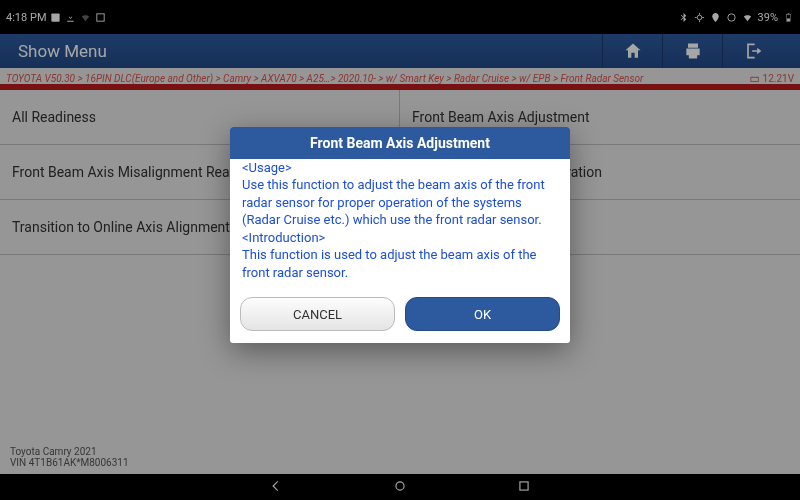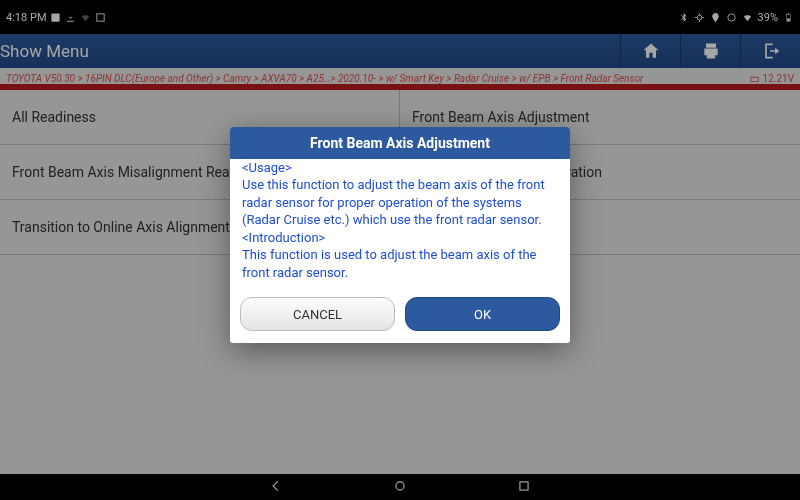--- a/index.html
+++ b/index.html
@@ -6,21 +6,21 @@
 html, body { width: 800px; height: 500px; overflow: hidden; background: #000; }
 .app { width: 800px; height: 500px; position: relative; background: #e6e6e6; }
 
 
 .status-bar { height: 34px; background: #000; color: #fff; display: flex; align-items: center; padding: 0 6px; font-size: 11px; }
 .status-left { display: flex; gap: 4px; align-items: center; }
 .status-right { margin-left: auto; display: flex; gap: 5px; align-items: center; }
 .status-right svg, .status-left svg { width: 11px; height: 11px; }
 
 
-.header { height: 34px; background: linear-gradient(#2d5a9f, #224a87); display: flex; align-items: center; padding: 0 0; color: #fff; }
+.header { height: 34px; background: linear-gradient(#2d5a9f, #224a87); display: flex; align-items: center; padding: 0 18px; color: #fff; }
 .header-title { font-size: 17px; font-weight: 400; }
 .header-actions { margin-left: auto; display: flex; }
 .header-btn { width: 60px; height: 34px; display: flex; align-items: center; justify-content: center; border-left: 1px solid #1a3a6e; cursor: pointer; }
 .header-btn svg { width: 20px; height: 20px; fill: #fff; }
 
 
 .breadcrumb-bar { height: 22px; background: #e6e6e6; display: flex; align-items: flex-end; padding: 0 6px; font-size: 10px; color: #d9534f; font-style: italic; border-bottom: 6px solid #b91c1c; }
 .breadcrumb-voltage { margin-left: auto; color: #d9534f; display: flex; align-items: center; gap: 3px; font-style: normal; }
 .breadcrumb-voltage svg { width: 10px; height: 10px; }
 
@@ -138,20 +138,24 @@
         <span>Front Radar Sensor Calibration</span>
       </div>
     <div class="menu-item">
         <span>Transition to Online Axis Alignment Mode</span>
       </div>
     <div class="menu-item">
         <span></span>
       </div>
   </div>
 
+  <div class="footer">
+    <div>Toyota Camry 2021</div>
+    <div>VIN 4T1B61AK*M8006311</div>
+  </div>
 
   <div class="nav-bar">
     <div><svg viewBox="0 0 24 24">
           <path d="M15 4l-8 8 8 8" fill="none" stroke="#fff" stroke-width="2"></path>
         </svg></div>
     <div><svg viewBox="0 0 24 24">
           <circle cx="12" cy="12" r="7" fill="none" stroke="#fff" stroke-width="2"></circle>
         </svg></div>
     <div><svg viewBox="0 0 24 24">
           <rect x="5" y="5" width="14" height="14" fill="none" stroke="#fff" stroke-width="2"></rect>

